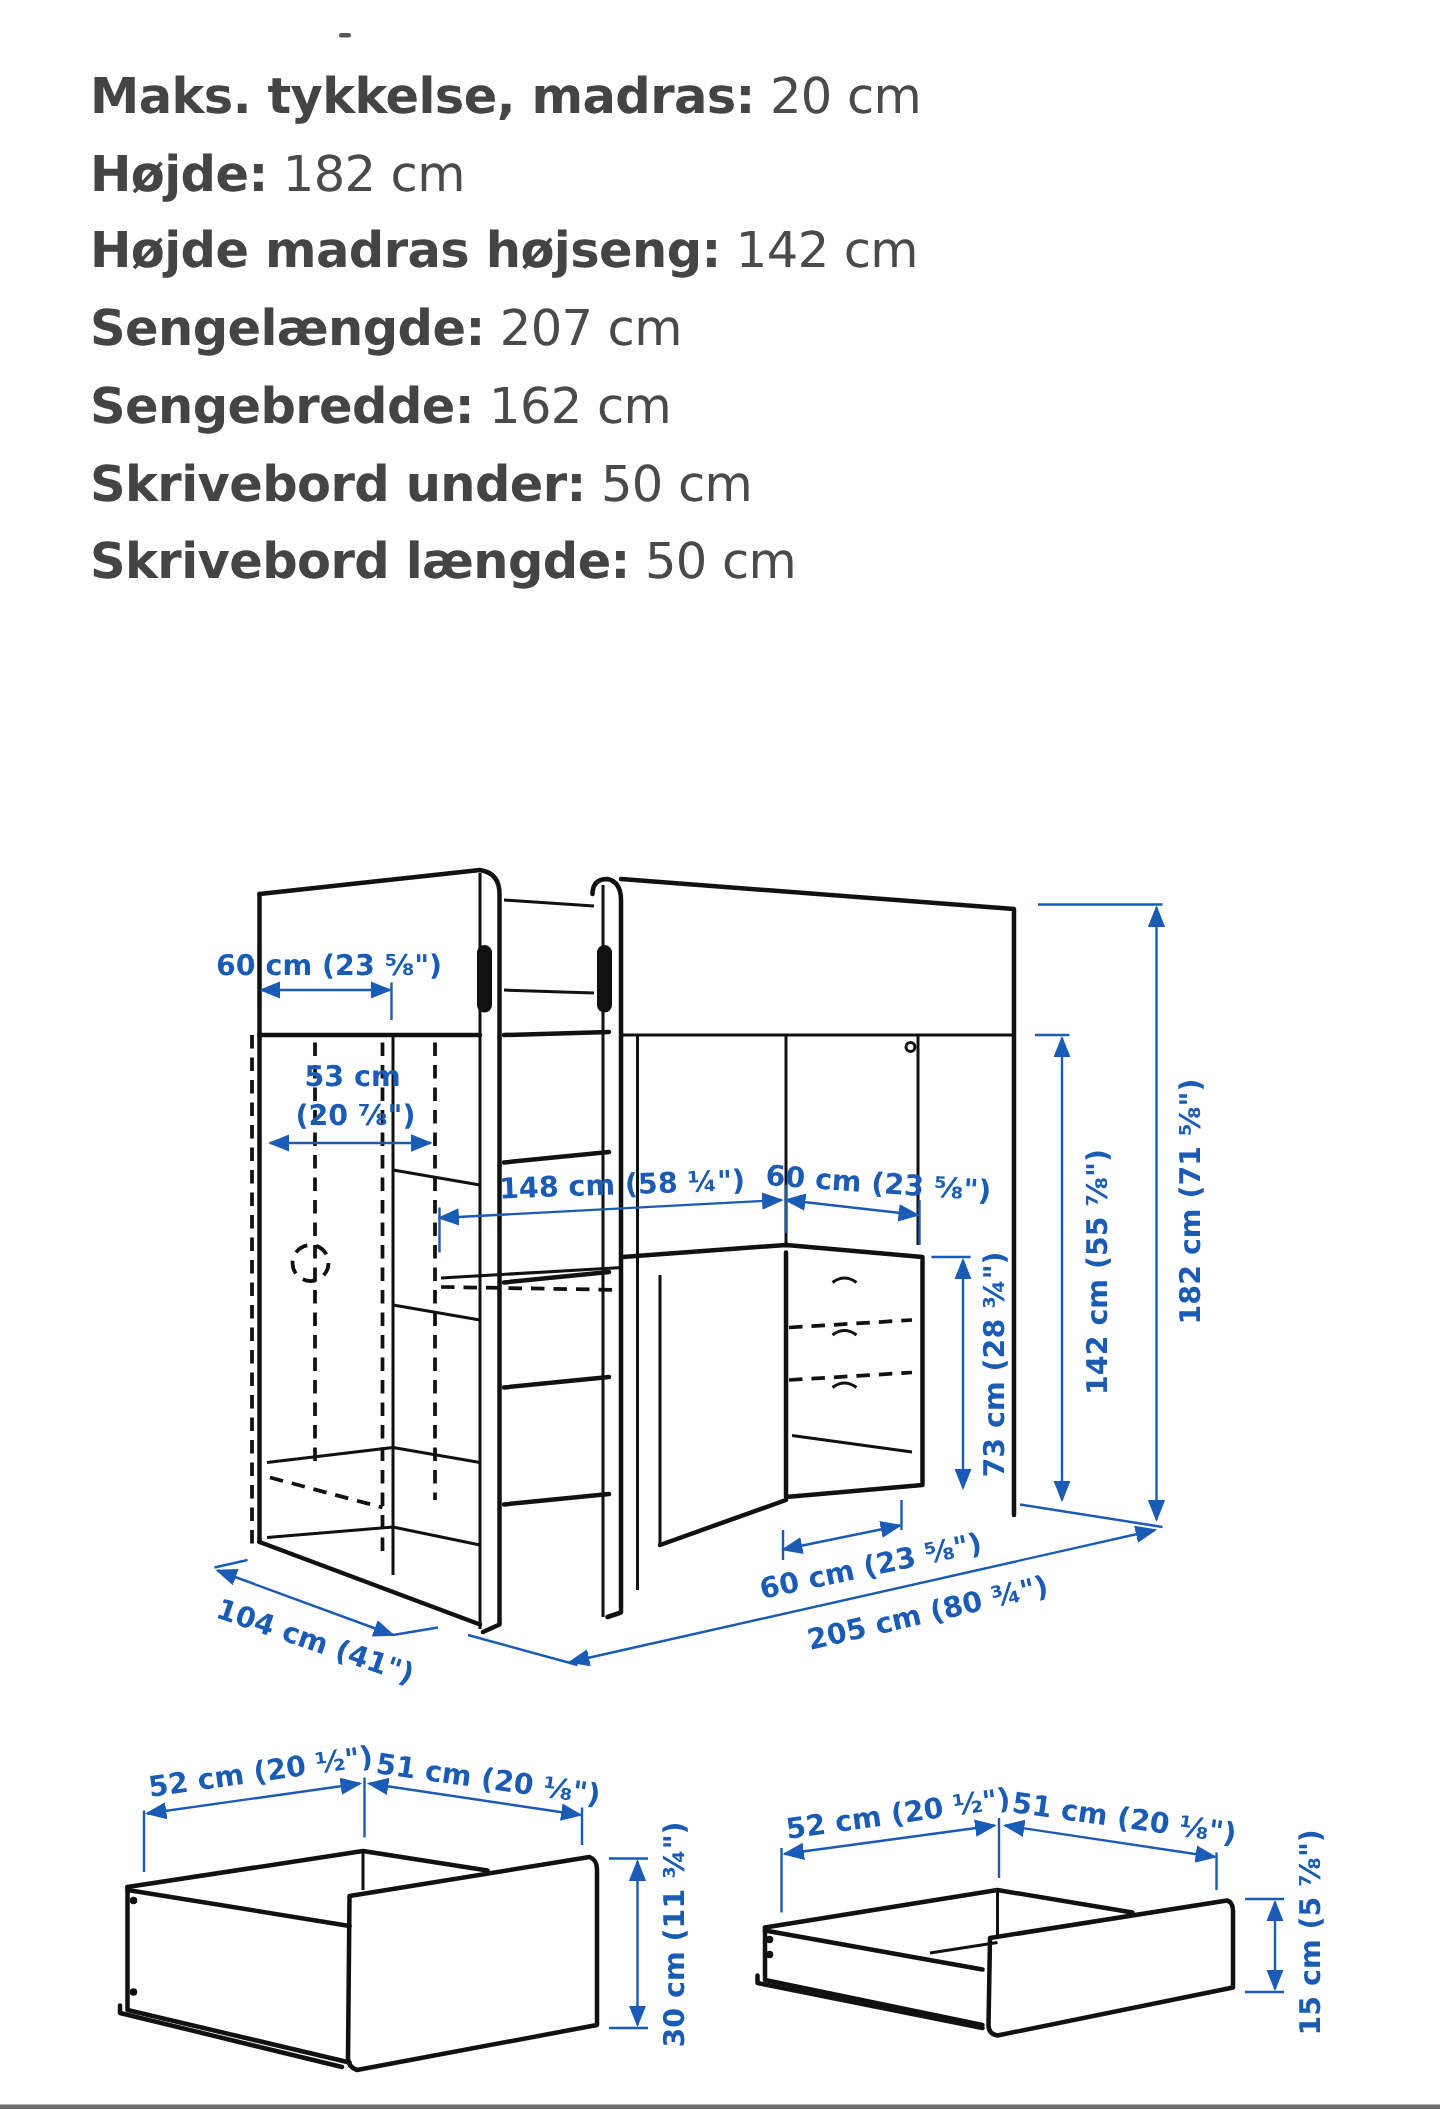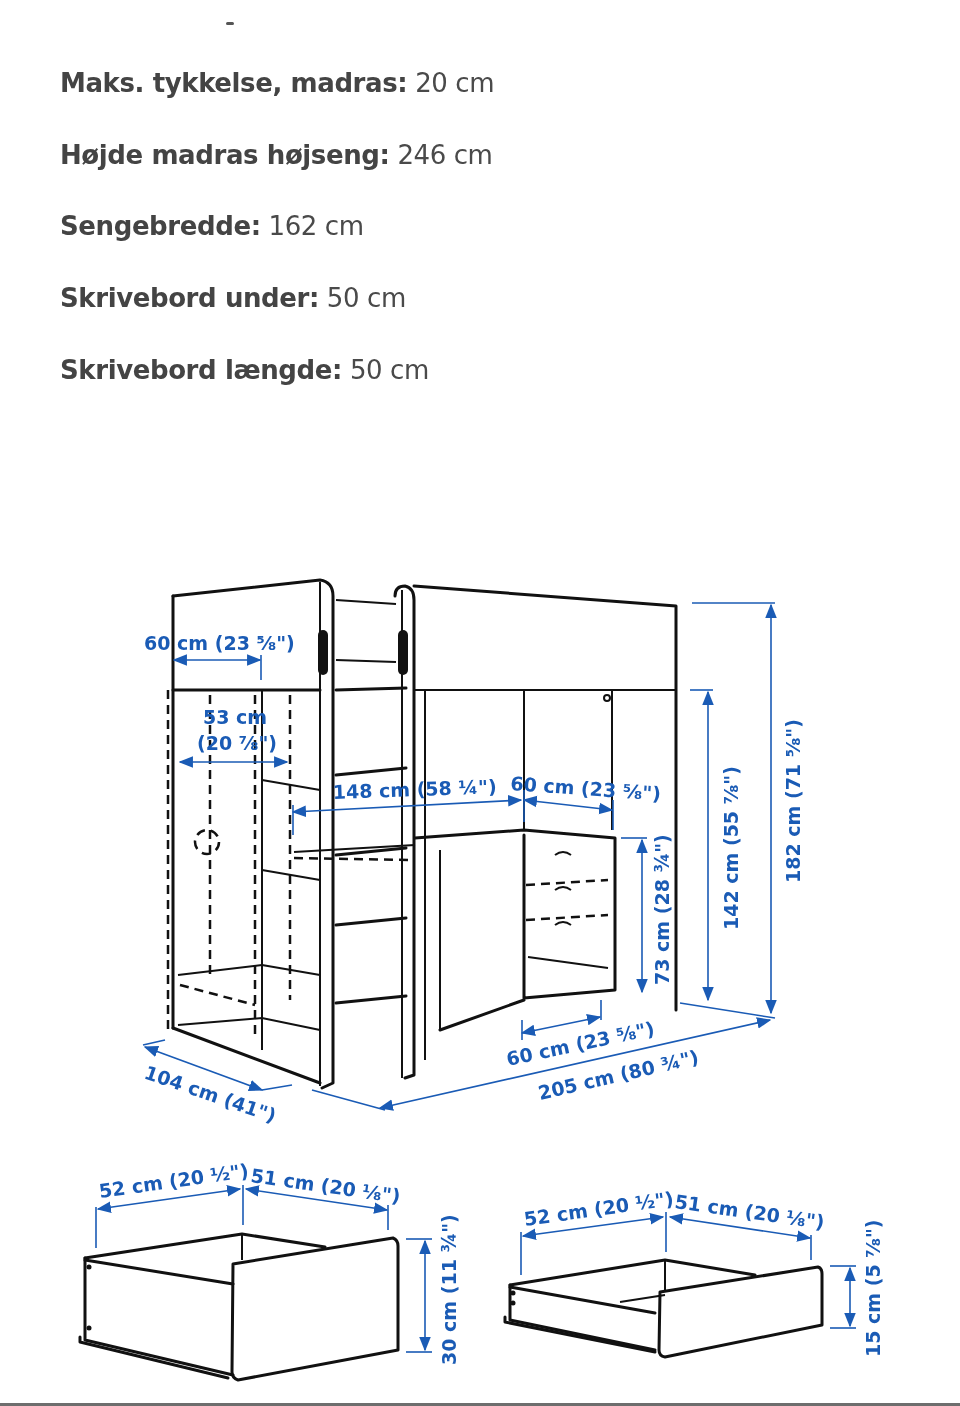--- a/index.html
+++ b/index.html
@@ -1,37 +1,39 @@
 <!DOCTYPE html>
 <html><head>
 <meta charset="utf-8">
 <style>
   html, body { margin:0; padding:0; background:#ffffff; }
   body { width:960px; height:1406px; position:relative; overflow:hidden; font-family:"DejaVu Sans", sans-serif; }
   .specs { position:absolute; left:60px; top:38px; }
-  .spec-row { font-size:26px; line-height:51.7px; color:#484848; white-space:nowrap; letter-spacing:-0.4px;margin-top:20px; }
+  .spec-row { font-size:33px; line-height:51.7px; color:#484848; white-space:nowrap; letter-spacing:-0.4px; }
   .spec-row .lbl { font-weight:bold; color:#444; }
   .spec-row .val { font-weight:normal; color:#4a4a4a; }
   .top-mark { position:absolute; left:226px; top:22px; width:8px; height:3px; background:#555; border-radius:2px; }
   svg { position:absolute; left:0; top:0; }
   .dim { fill:#1a5bb5; font-family:"DejaVu Sans", sans-serif; font-weight:bold; font-size:19px; }
   .ln { stroke:#111; stroke-width:3; fill:none; stroke-linejoin:round; stroke-linecap:round; }
   .ln2 { stroke:#111; stroke-width:2; fill:none; }
   .dash { stroke:#111; stroke-width:2.5; fill:none; stroke-dasharray:9 6; }
   .bl { stroke:#1a5bb5; stroke-width:1.6; fill:none; }
   .bottom-bar { position:absolute; left:0; top:1403px; width:960px; height:3px; background:#6d6d6d; }
 </style>
 </head>
 <body>
 
 <div class="top-mark"></div>
 
 <div class="specs">
   <div class="spec-row"><span class="lbl">Maks. tykkelse, madras:</span> <span class="val">20 cm</span></div>
-  <div class="spec-row"><span class="lbl">Højde madras højseng:</span> <span class="val">246 cm</span></div>
+  <div class="spec-row"><span class="lbl">Højde:</span> <span class="val">182 cm</span></div>
+  <div class="spec-row"><span class="lbl">Højde madras højseng:</span> <span class="val">142 cm</span></div>
+  <div class="spec-row"><span class="lbl">Sengelængde:</span> <span class="val">207 cm</span></div>
   <div class="spec-row"><span class="lbl">Sengebredde:</span> <span class="val">162 cm</span></div>
   <div class="spec-row"><span class="lbl">Skrivebord under:</span> <span class="val">50 cm</span></div>
   <div class="spec-row"><span class="lbl">Skrivebord længde:</span> <span class="val">50 cm</span></div>
 </div>
 
 <svg width="960" height="1406" viewBox="0 0 960 1406">
   <defs>
     <marker id="ah" viewBox="0 0 10 10" refX="9" refY="5" markerWidth="9" markerHeight="9" orient="auto-start-reverse">
       <path d="M0,1 L10,5 L0,9 Z" fill="#1a5bb5"></path>
     </marker>

